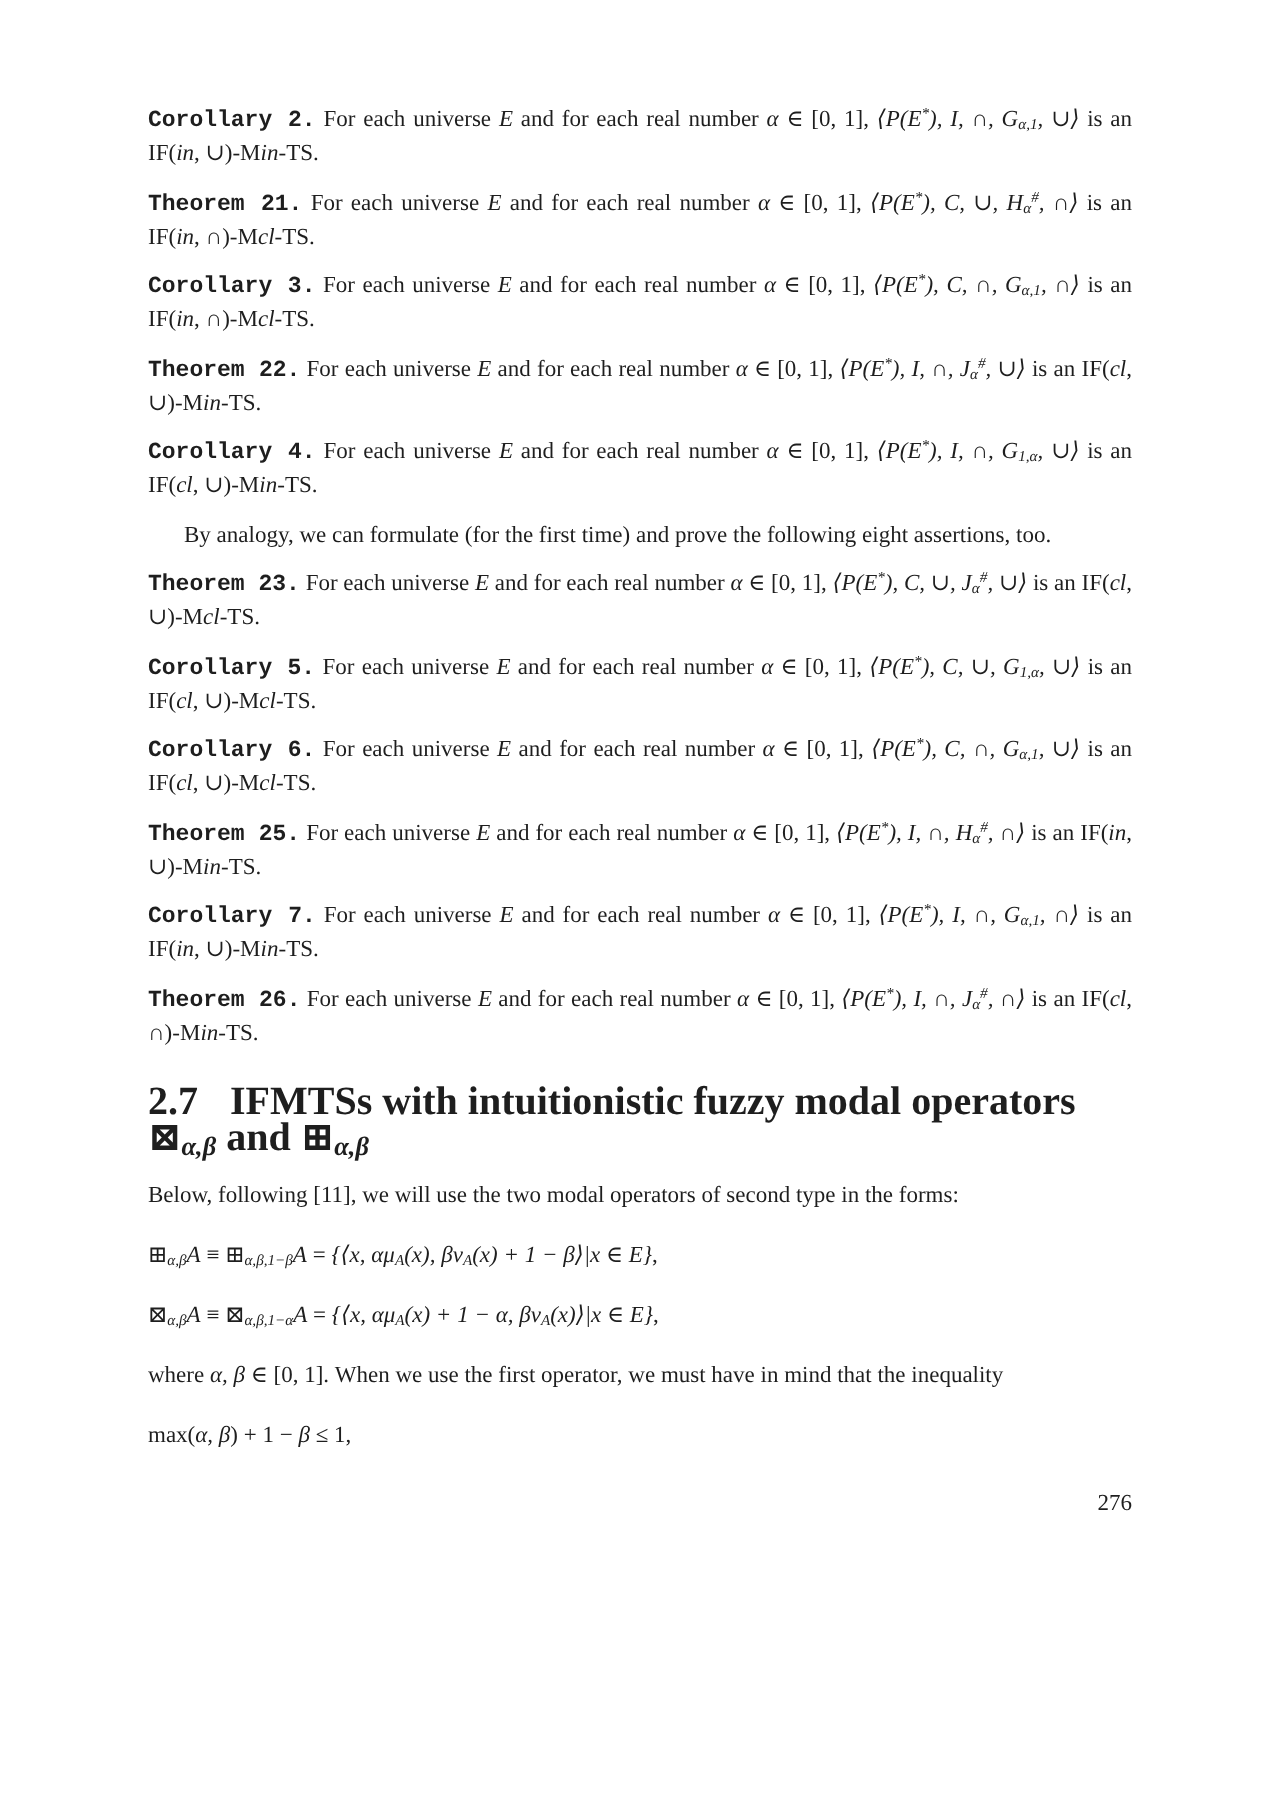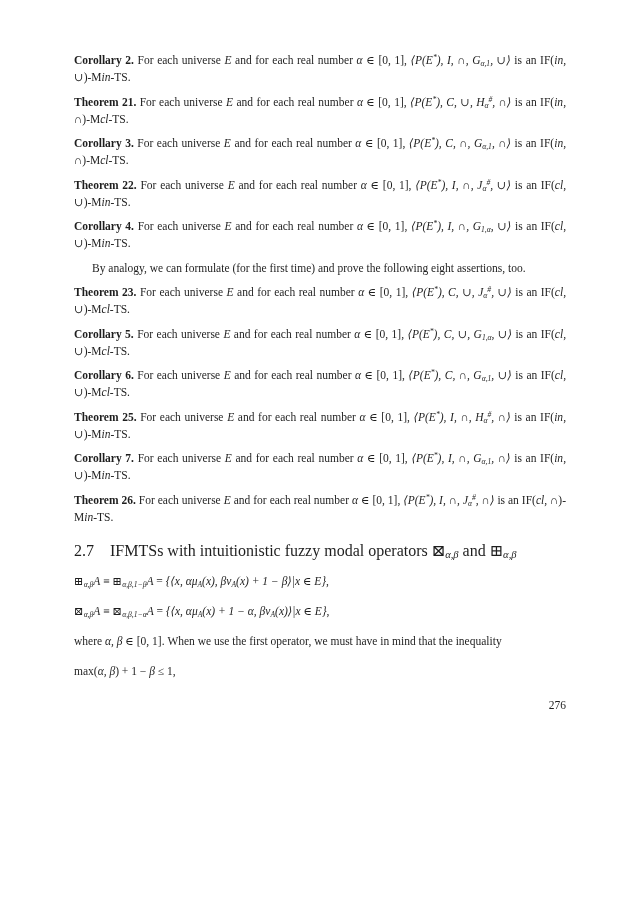--- a/index.html
+++ b/index.html
@@ -23,30 +23,31 @@
     width: 492px;
     font-size: 11.5px;
     line-height: 17px;
     text-align: justify;
   }
   .assertion {
     margin: 0 0 7.5px 0;
   }
   .a-label {
     font-weight: bold;
+    font-family: Liberation Mono, monospace;
   }
   .analogy {
     margin: 0 0 7.5px 0;
     text-indent: 18px;
   }
   .section-heading {
     margin: 16px 0 12px 0;
-    font-size: 16px;
+    font-size: 20px;
     line-height: 18px;
-    font-weight: normal;
+    font-weight: bold;
     text-align: left;
   }
   .sec-num {
     display: inline-block;
     margin-right: 16px;
   }
   .para {
     margin: 0 0 7.5px 0;
   }
   .formula {
@@ -95,20 +96,21 @@
   <p class="assertion"><b class="a-label">Theorem 25.</b> <span class="a-body">For each universe <i>E</i> and for each real number <i>α</i> ∈ [0, 1], <i>⟨P(E<sup>*</sup>), I, ∩, H<sub>α</sub><sup>#</sup>, ∩⟩</i> is an IF(<i>in</i>, ∪)-M<i>in</i>-TS.</span></p>
 
   <p class="assertion"><b class="a-label">Corollary 7.</b> <span class="a-body">For each universe <i>E</i> and for each real number <i>α</i> ∈ [0, 1], <i>⟨P(E<sup>*</sup>), I, ∩, G<sub>α,1</sub>, ∩⟩</i> is an IF(<i>in</i>, ∪)-M<i>in</i>-TS.</span></p>
 
   <p class="assertion"><b class="a-label">Theorem 26.</b> <span class="a-body">For each universe <i>E</i> and for each real number <i>α</i> ∈ [0, 1], <i>⟨P(E<sup>*</sup>), I, ∩, J<sub>α</sub><sup>#</sup>, ∩⟩</i> is an IF(<i>cl</i>, ∩)-M<i>in</i>-TS.</span></p>
 
 </section>
 
     <h2 class="section-heading"><span class="sec-num">2.7</span><span class="sec-title">IFMTSs with intuitionistic fuzzy modal operators ⊠<sub><i>α,β</i></sub> and ⊞<sub><i>α,β</i></sub></span></h2>
 
+    <p class="para">Below, following [11], we will use the two modal operators of second type in the forms:</p>
 
     <div class="formula">⊞<sub><i>α,β</i></sub><i>A</i> ≡ ⊞<sub><i>α,β,1−β</i></sub><i>A</i> = <i>{⟨x, αμ<sub>A</sub>(x), βν<sub>A</sub>(x) + 1 − β⟩|x ∈ E}</i>,</div>
     <div class="formula">⊠<sub><i>α,β</i></sub><i>A</i> ≡ ⊠<sub><i>α,β,1−α</i></sub><i>A</i> = <i>{⟨x, αμ<sub>A</sub>(x) + 1 − α, βν<sub>A</sub>(x)⟩|x ∈ E}</i>,</div>
 
     <p class="para">where <i>α, β</i> ∈ [0, 1]. When we use the first operator, we must have in mind that the inequality</p>
 
     <div class="formula">max(<i>α, β</i>) + 1 − <i>β</i> ≤ 1,</div>
 
     <div class="page-number">276</div>
 

